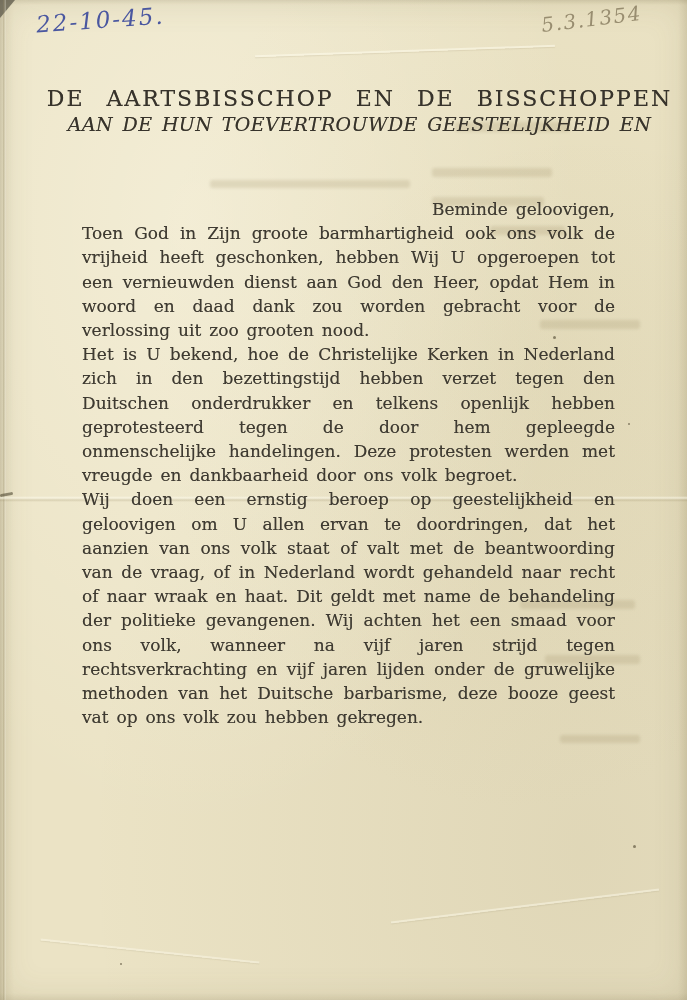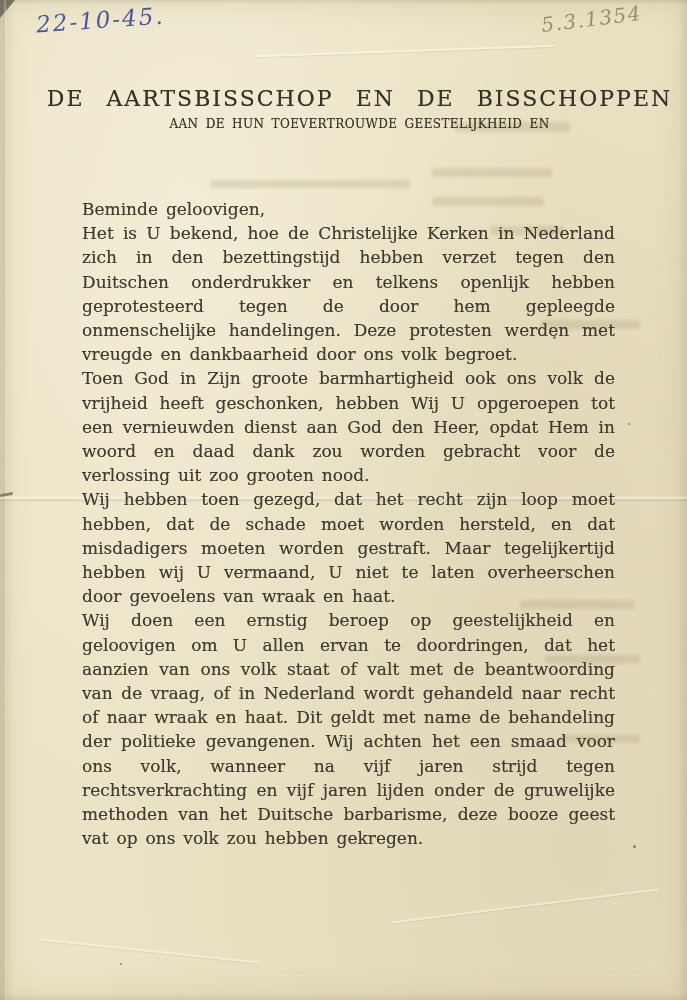--- a/index.html
+++ b/index.html
@@ -63,44 +63,45 @@
   }
   .title-line {
     font-size: 22px;
     line-height: 29px;
     letter-spacing: 2px;
     word-spacing: 13px;
     text-shadow: 0 0 0.5px rgba(55,51,43,0.6);
     white-space: nowrap;
   }
   .subtitle-line {
-    font-size: 12px;
+    font-size: 19px;
     line-height: 22.5px;
     letter-spacing: 0.4px;
     word-spacing: 3px;
     text-shadow: 0 0 0.4px rgba(55,51,43,0.55);
     white-space: nowrap;
+    font-style: italic;
   }
   .subtitle-line:first-of-type { margin-top: 4px; }
 
   
   .letter-body {
     position: absolute;
     top: 197px;
     left: 82px;
     width: 533px;
     font-size: 17px;
     line-height: 24.2px;
     color: #3e3a31;
     text-align: justify;
     word-spacing: 2.5px;
     text-shadow: 0 0 0.45px rgba(62,58,49,0.5);
   }
   .letter-body p { margin: 0; }
-  .salutation { text-align: left; }
+  .salutation { text-align: right; }
 
   
   .corner-tl {
     position: absolute;
     left: 0; top: 0;
     width: 15px; height: 18px;
     background: #5f5b4c;
     clip-path: polygon(0 0, 100% 0, 0 100%);
     opacity: 0.78;
   }
@@ -213,19 +214,18 @@
   <div class="hand-date">22-10-45.</div>
   <div class="hand-ref">5.3.1354</div>
 
   <header class="letter-header">
     <div class="title-line">DE AARTSBISSCHOP EN DE BISSCHOPPEN</div>
     <div class="subtitle-line">AAN DE HUN TOEVERTROUWDE GEESTELIJKHEID EN</div>
   </header>
 
   <main class="letter-body">
     <p class="salutation">Beminde geloovigen,</p>
+    <p>Toen God in Zijn groote barmhartigheid ook ons volk de vrijheid heeft geschonken, hebben Wij U opgeroepen tot een vernieuwden dienst aan God den Heer, opdat Hem in woord en daad dank zou worden gebracht voor de verlossing uit zoo grooten nood.</p>
     <p>Het is U bekend, hoe de Christelijke Kerken in Nederland zich in den bezettingstijd hebben verzet tegen den Duitschen onderdrukker en telkens openlijk hebben geprotesteerd tegen de door hem gepleegde onmenschelijke handelingen. Deze protesten werden met vreugde en dankbaarheid door ons volk begroet.</p>
-    <p>Toen God in Zijn groote barmhartigheid ook ons volk de vrijheid heeft geschonken, hebben Wij U opgeroepen tot een vernieuwden dienst aan God den Heer, opdat Hem in woord en daad dank zou worden gebracht voor de verlossing uit zoo grooten nood.</p>
-    <p>Wij hebben toen gezegd, dat het recht zijn loop moet hebben, dat de schade moet worden hersteld, en dat misdadigers moeten worden gestraft. Maar tegelijkertijd hebben wij U vermaand, U niet te laten overheerschen door gevoelens van wraak en haat.</p>
     <p>Wij doen een ernstig beroep op geestelijkheid en geloovigen om U allen ervan te doordringen, dat het aanzien van ons volk staat of valt met de beantwoording van de vraag, of in Nederland wordt gehandeld naar recht of naar wraak en haat. Dit geldt met name de behandeling der politieke gevangenen. Wij achten het een smaad voor ons volk, wanneer na vijf jaren strijd tegen rechtsverkrachting en vijf jaren lijden onder de gruwelijke methoden van het Duitsche barbarisme, deze booze geest vat op ons volk zou hebben gekregen.</p>
   </main>
 
 </div>
 
 </body></html>

